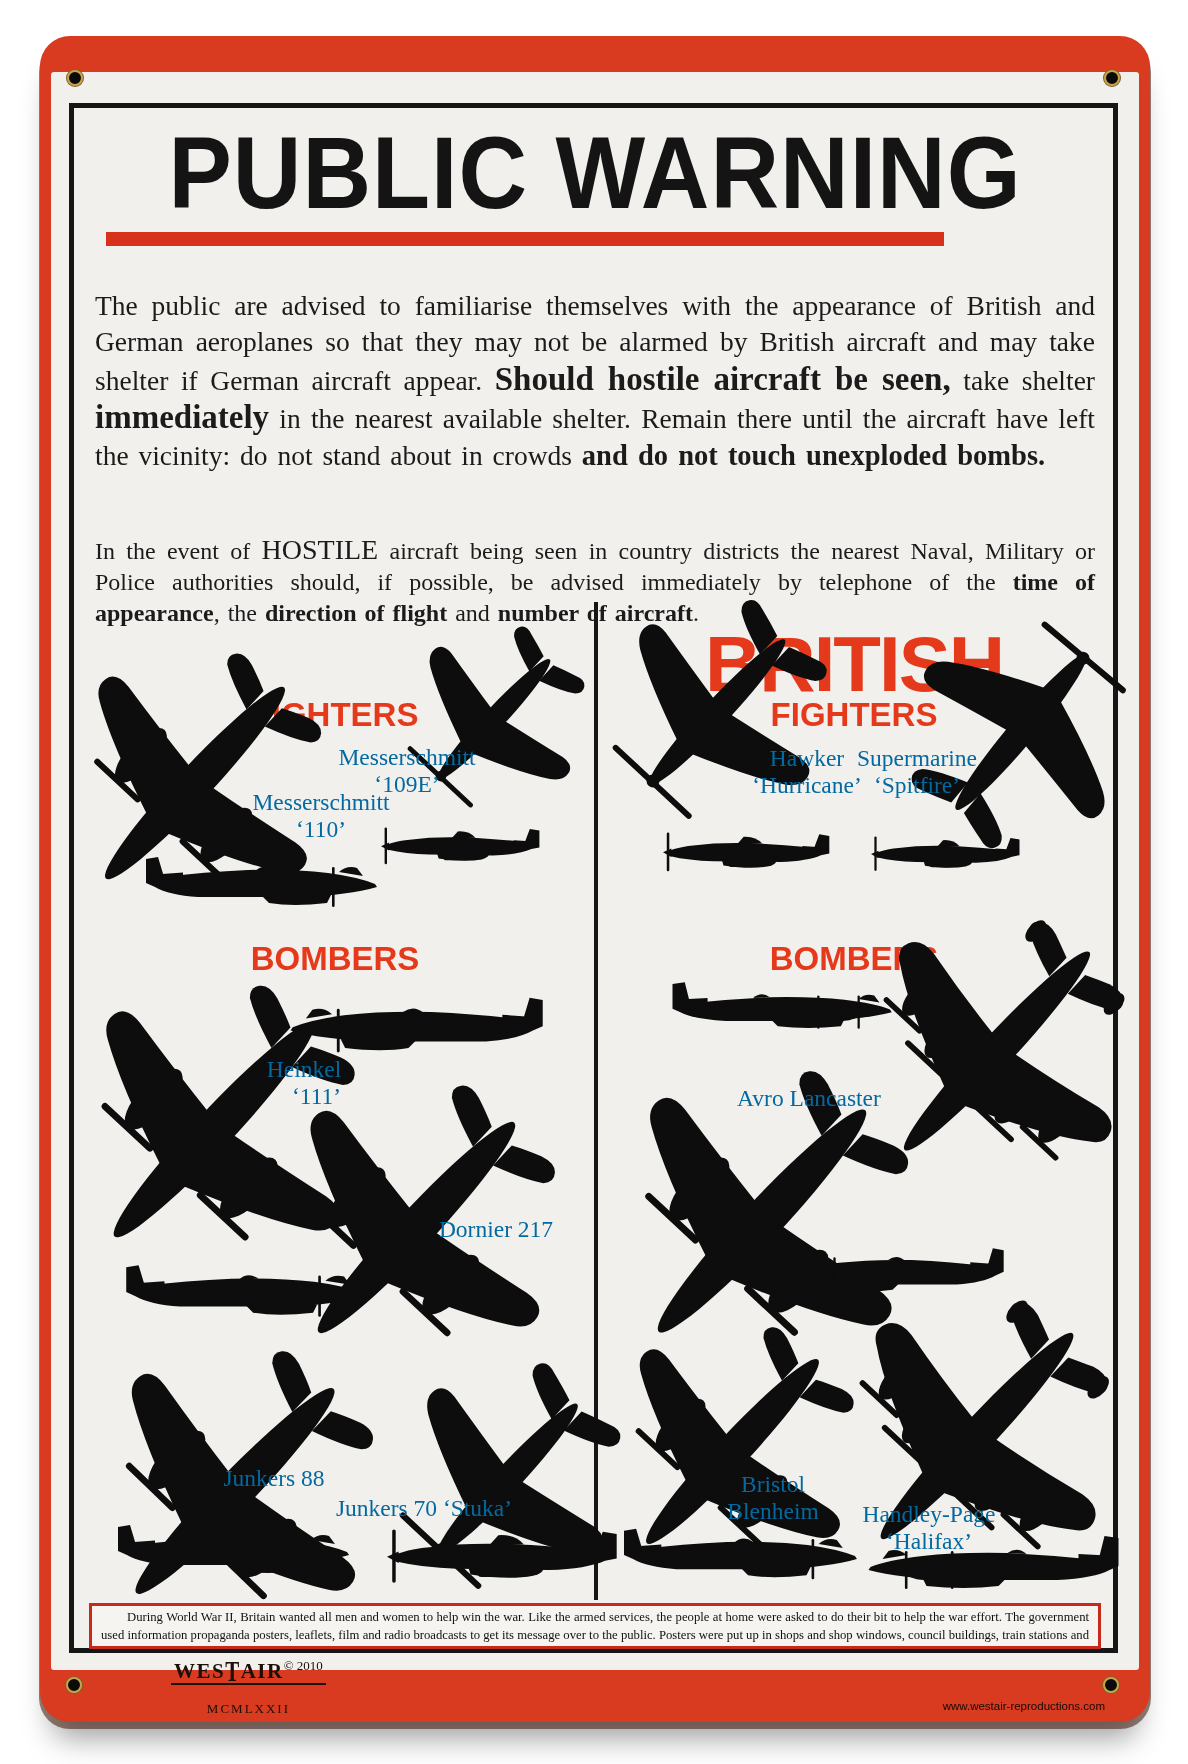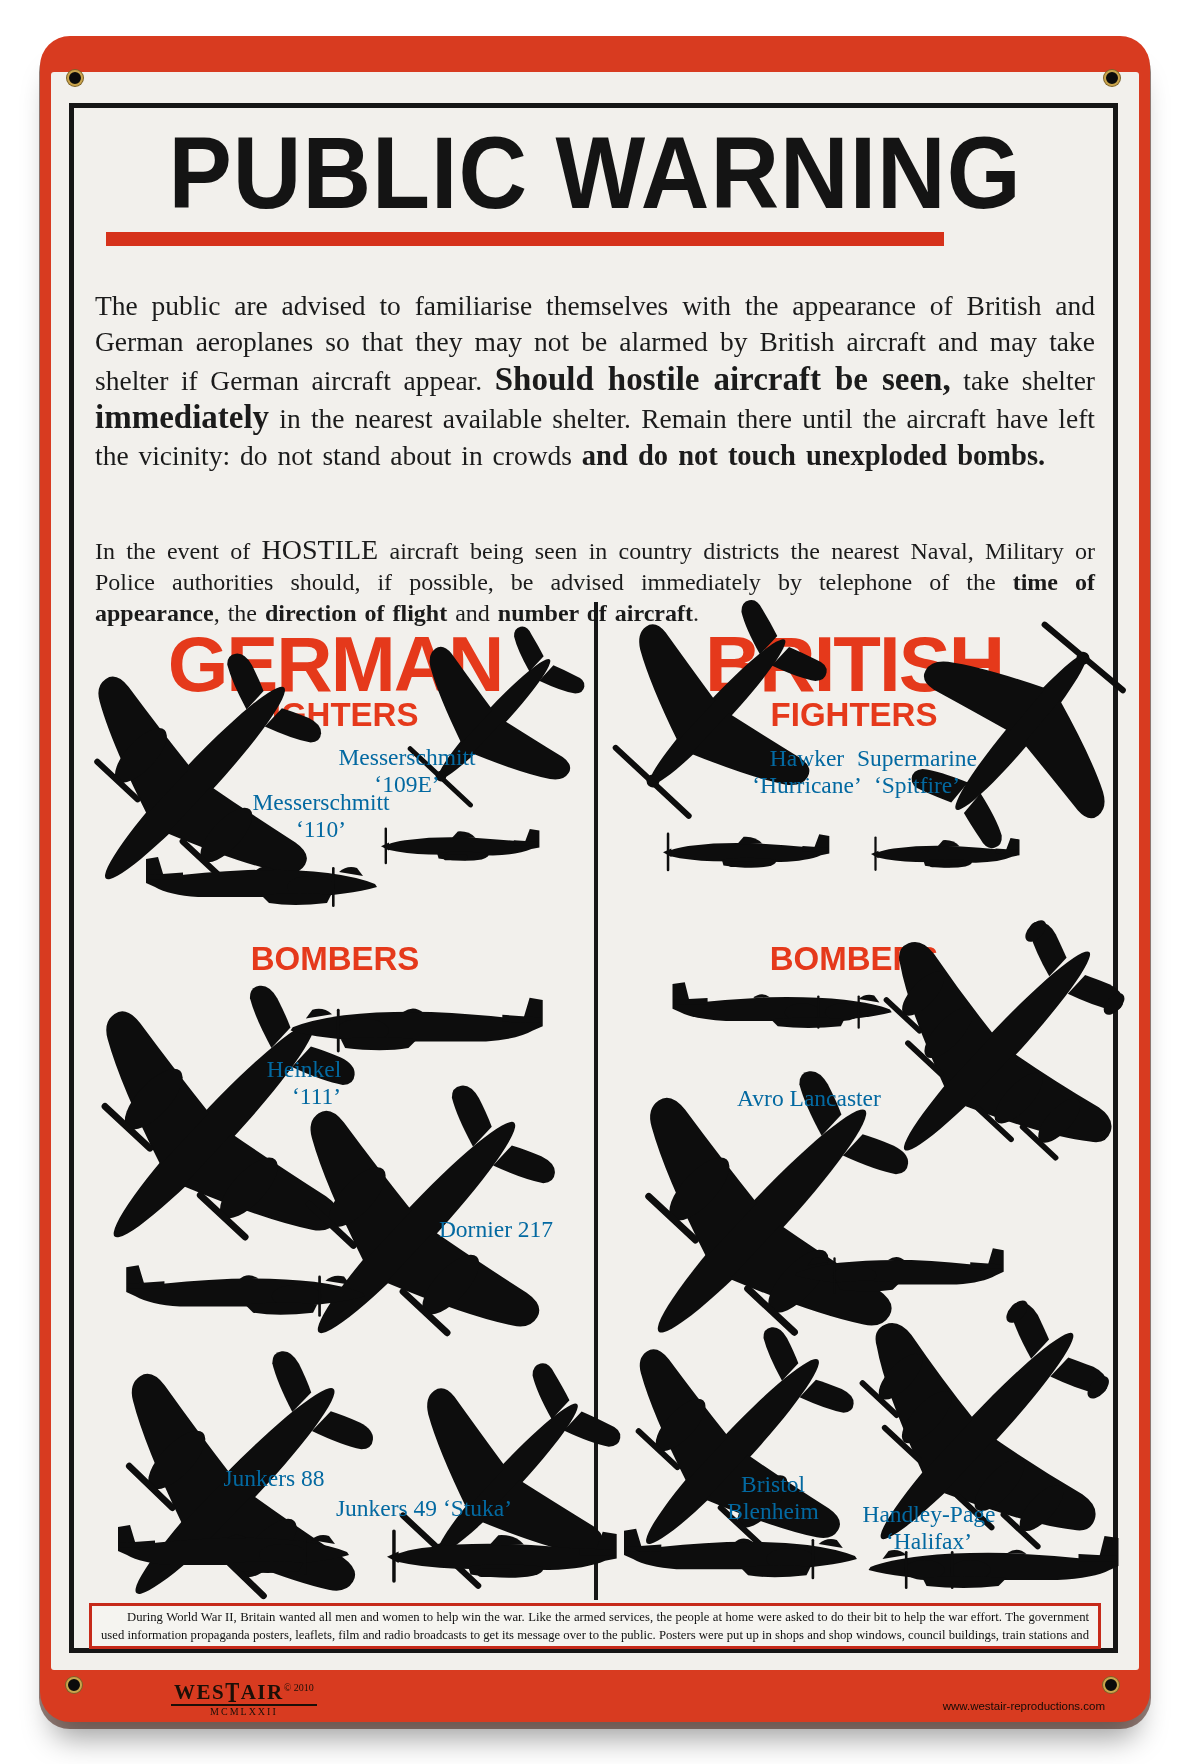--- a/index.html
+++ b/index.html
@@ -55,22 +55,22 @@
 
   .info{position:absolute;left:38px;top:1531px;width:1012px;height:46px;
         border:3px solid #c62a1a;box-sizing:border-box;background:#f5f4f0;overflow:hidden;}
   .info-text{padding:3px 9px 0 9px;font-size:12.7px;line-height:17.5px;
              text-align:justify;text-indent:26px;color:#101010;}
 
   .brand{position:absolute;left:131px;bottom:5px;color:#1c0f07;text-align:center;}
   .brand .line{display:inline-block;font-weight:bold;font-size:21px;letter-spacing:1.5px;
                border-bottom:2px solid #1c0f07;padding:0 3px 1px 3px;line-height:1.05;}
   .brand .t{display:inline-block;transform:scaleY(1.45);}
-  .brand .cr{font-size:10px;font-weight:normal;letter-spacing:0;vertical-align:super;margin-top:35px;}
-  .brand .sub{display:block;font-size:10px;letter-spacing:2px;margin-top:0;}
+  .brand .cr{font-size:13px;font-weight:normal;letter-spacing:0;vertical-align:super;margin-top:35px;}
+  .brand .sub{display:block;font-size:13px;letter-spacing:2px;margin-top:16px;}
   .site{position:absolute;right:45px;bottom:10px;color:#140b06;
         font-family:"Liberation Sans",sans-serif;font-weight:normal;font-size:11.5px;}
   .defs{position:absolute;width:0;height:0;overflow:hidden;}
 </style>
 </head>
 <body>
 
 <svg class="defs" aria-hidden="true">
   <defs>
     <symbol id="plan-fighter" viewBox="0 0 100 100">
@@ -159,21 +159,20 @@
     <div class="panel">
       <div class="frame"></div>
 
       <div class="title">PUBLIC WARNING</div>
       <div class="rule"></div>
 
       <p class="p1"><span>The public are advised to familiarise themselves with the appearance of British and German aeroplanes so that they may not be alarmed by British aircraft and may take shelter if German aircraft appear. </span><span class="lg">Should hostile aircraft be seen,</span><span> take shelter </span><span class="lg">immediately</span><span> in the nearest available shelter. Remain there until the aircraft have left the vicinity:  do not stand about in crowds </span><span class="b">and do not touch unexploded bombs.</span></p>
 
       <p class="p2"><span>In the event of </span><span class="caps">HOSTILE</span><span> aircraft being seen in country districts the nearest Naval, Military or Police authorities should, if possible, be advised immediately by telephone of the </span><span class="b">time of appearance</span><span>, the </span><span class="b">direction of flight</span><span> and </span><span class="b">number of aircraft</span><span>.</span></p>
 
-      <div class="col-h big" style="left:284px;top:553px;">GERMAN</div>
       <div class="col-h small" style="left:284px;top:626px;">FIGHTERS</div>
       <div class="col-h big" style="left:803px;top:553px;">BRITISH</div>
       <div class="col-h small" style="left:803px;top:626px;">FIGHTERS</div>
       <div class="col-h small" style="left:284px;top:870px;">BOMBERS</div>
       <div class="col-h small" style="left:803px;top:870px;">BOMBERS</div>
 
       <div class="divider"></div>
 
       <div class="plane" style="left:5px;top:572px;width:278px;height:278px;transform:rotate(-137deg);">
           <svg viewBox="0 0 100 100">
@@ -305,21 +304,21 @@
       <div class="plabel" style="left:270px;top:717px;">Messerschmitt
 ‘110’</div>
       <div class="plabel" style="left:756px;top:673px;">Hawker
 ‘Hurricane’</div>
       <div class="plabel" style="left:866px;top:673px;">Supermarine
 ‘Spitfire’</div>
       <div class="plabel" style="left:253px;top:984px;text-align:right;">Heinkel
 ‘111’</div>
       <div class="plabel" style="left:445px;top:1144px;">Dornier 217</div>
       <div class="plabel" style="left:223px;top:1393px;">Junkers 88</div>
-      <div class="plabel" style="left:373px;top:1423px;">Junkers 49 ‘Stuka’</div>
+      <div class="plabel" style="left:373px;top:1423px;">Junkers 70 ‘Stuka’</div>
       <div class="plabel" style="left:758px;top:969px;margin-top:44px;">Avro Lancaster</div>
       <div class="plabel" style="left:722px;top:1399px;">Bristol
 Blenheim</div>
       <div class="plabel" style="left:878px;top:1429px;">Handley-Page
 ‘Halifax’</div>
 
       <div class="info">
         <div class="info-text">During World War II, Britain wanted all men and women to help win the war. Like the armed services, the people at home were asked to do their bit to help the war effort. The government used information propaganda posters, leaflets, film and radio broadcasts to get its message over to the public. Posters were put up in shops and shop windows, council buildings, train stations and village halls.</div>
       </div>
     </div>

